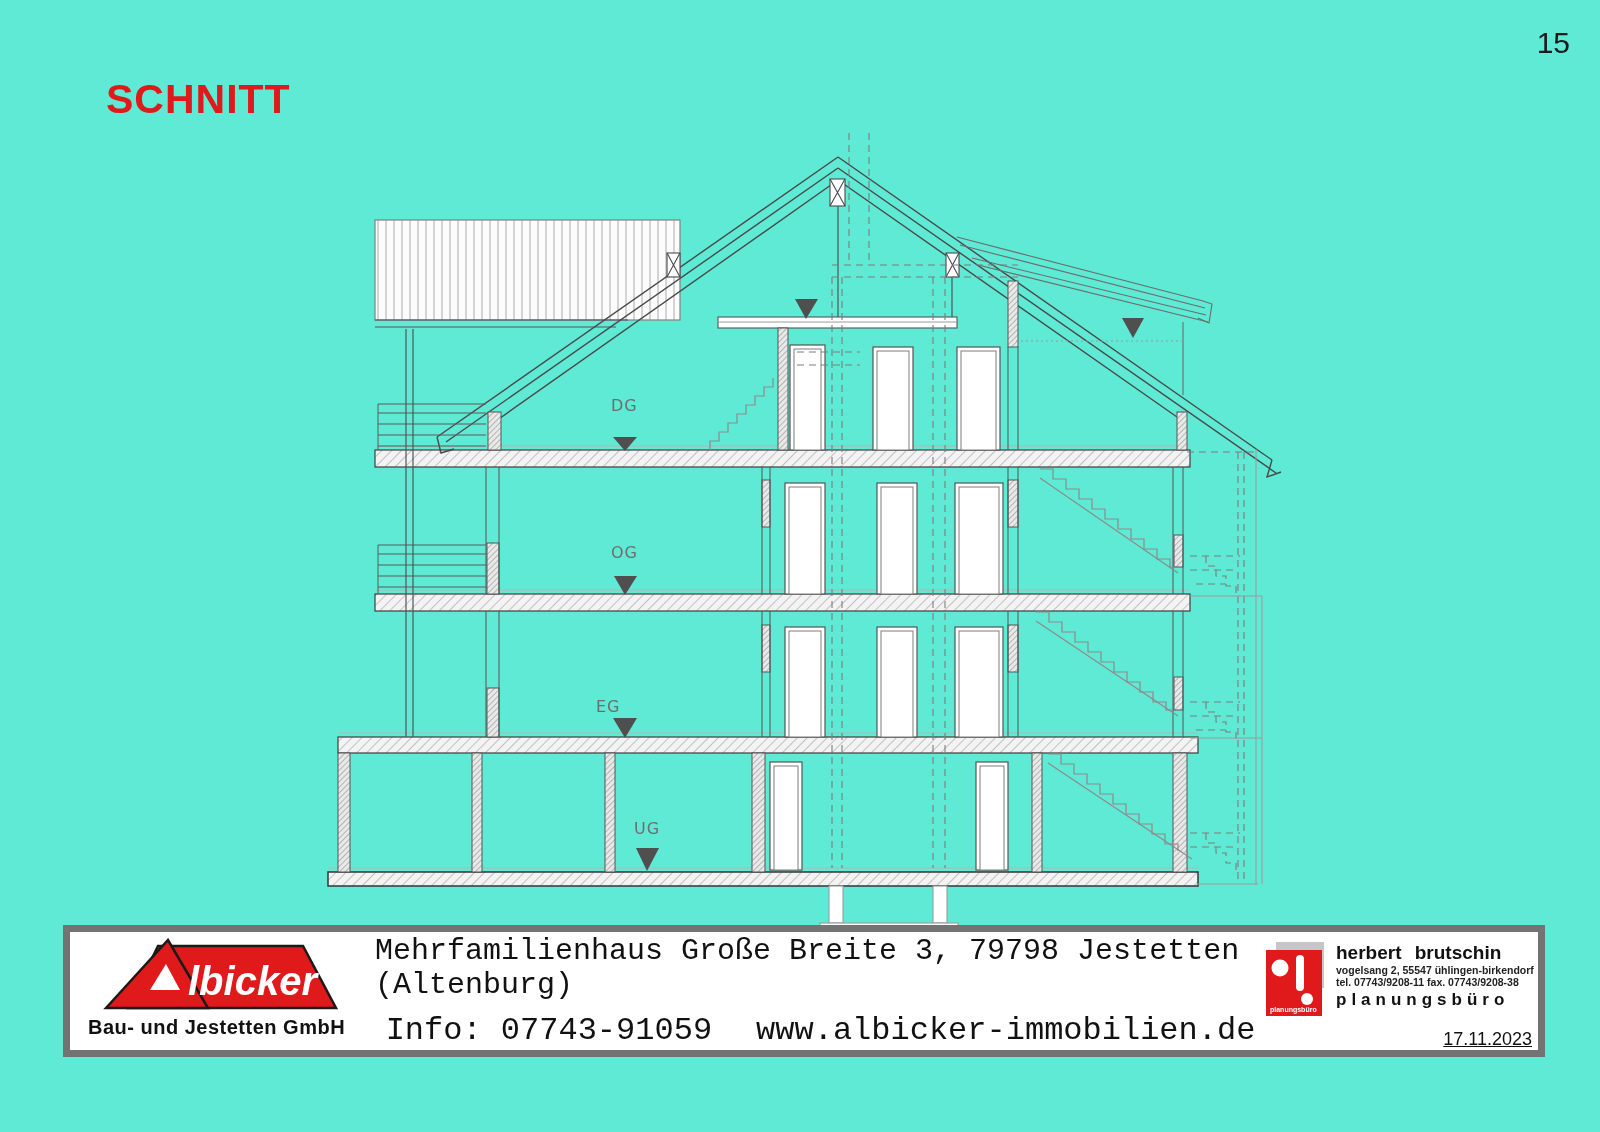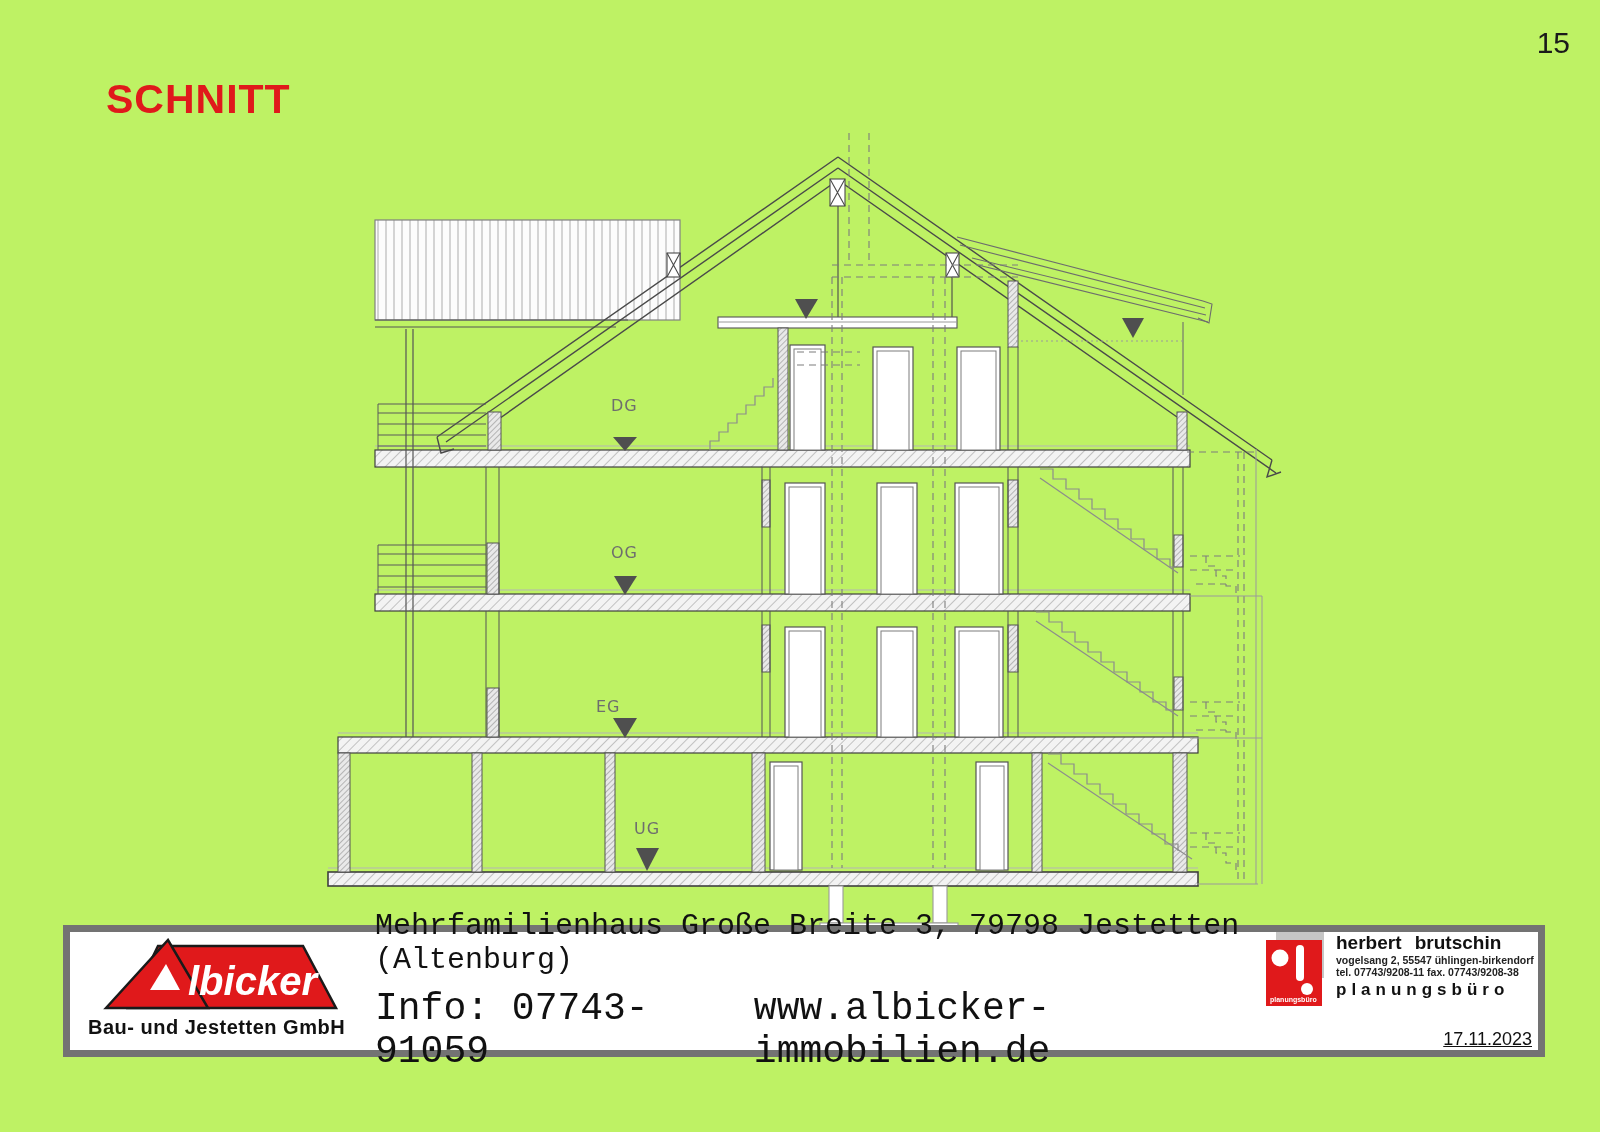--- a/index.html
+++ b/index.html
@@ -1,30 +1,30 @@
 <!DOCTYPE html>
 <html><head>
 <meta charset="utf-8">
 <style>
   html,body{margin:0;padding:0;background:#ffffff;}
-  .page{position:relative;width:1600px;height:1132px;background:#bef264;overflow:hidden;
+  .page{position:relative;width:1600px;height:1132px;background:#5eead4;overflow:hidden;
         font-family:"Liberation Sans", sans-serif;}
   .page-number{position:absolute;top:26px;right:30px;font-size:30px;color:#1a1a1a;}
   .page-title{position:absolute;top:76px;left:86px;font-size:41px;font-weight:800;
               color:#e0191b;letter-spacing:1px;margin-left:20px;}
   .drawing-svg{position:absolute;left:0;top:0;}
   
   .footer{position:absolute;left:63px;top:925px;width:1468px;height:118px;
           border:7px solid #737373;background:#fff;display:flex;align-items:stretch;}
   .footer-left{width:305px;padding:6px 0 0 18px;box-sizing:border-box;}
   .builder-subtitle{font-size:20px;font-weight:700;color:#111;margin-top:-2px;letter-spacing:.5px;}
   .footer-center{flex:1;display:flex;flex-direction:column;align-items:center;justify-content:center;gap:10px;color:#111;font-family:Liberation Mono, monospace;}
   .project-line{font-size:30px;}
-  .info-line{font-size:38px;display:flex;gap:44px;}
-  .footer-right{width:272px;position:relative;padding-top:0;}
+  .info-line{font-size:32px;display:flex;gap:44px;}
+  .footer-right{width:272px;position:relative;padding-top:10px;}
   .planner{display:flex;gap:8px;}
   .planner-text{line-height:1.15;}
   .planner-name{font-size:19px;font-weight:800;color:#111;word-spacing:8px;}
   .planner-small{font-size:10.5px;font-weight:700;color:#222;}
   .planner-prof{font-size:17px;font-weight:800;color:#111;letter-spacing:5px;margin-top:2px;}
   .footer-date{position:absolute;right:6px;bottom:0px;font-size:18px;color:#111;text-decoration:underline;}
 </style>
 </head>
 <body>
 

